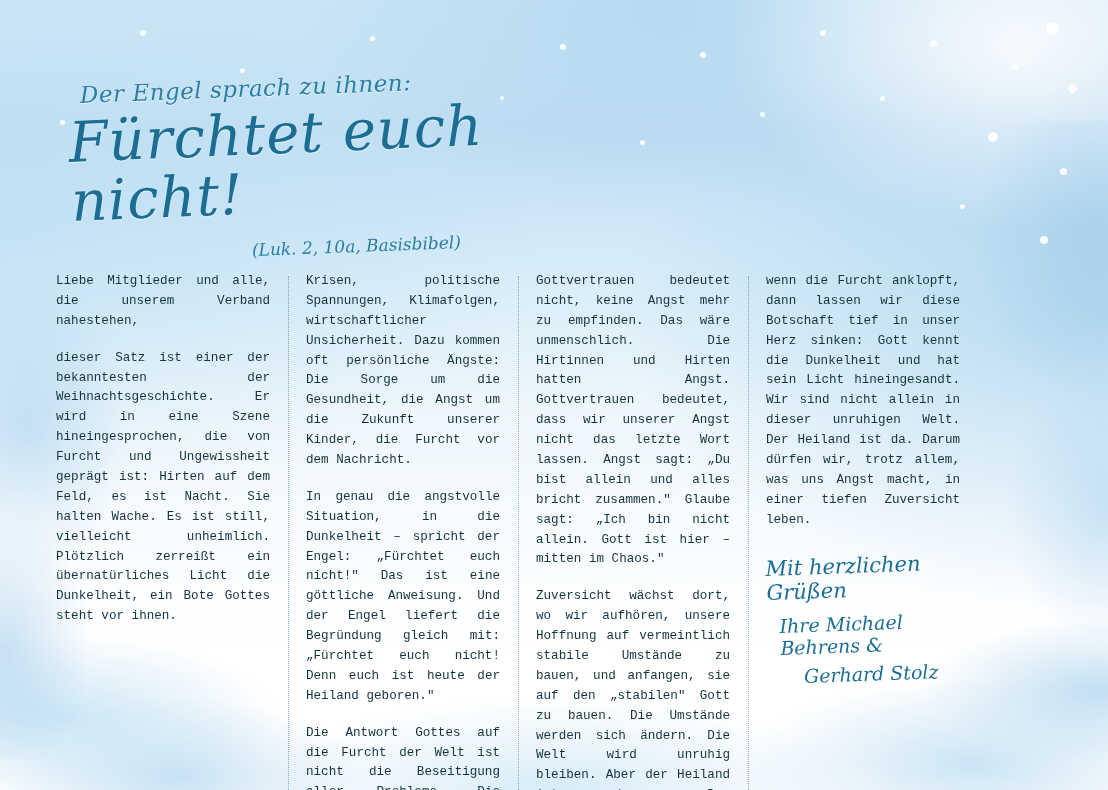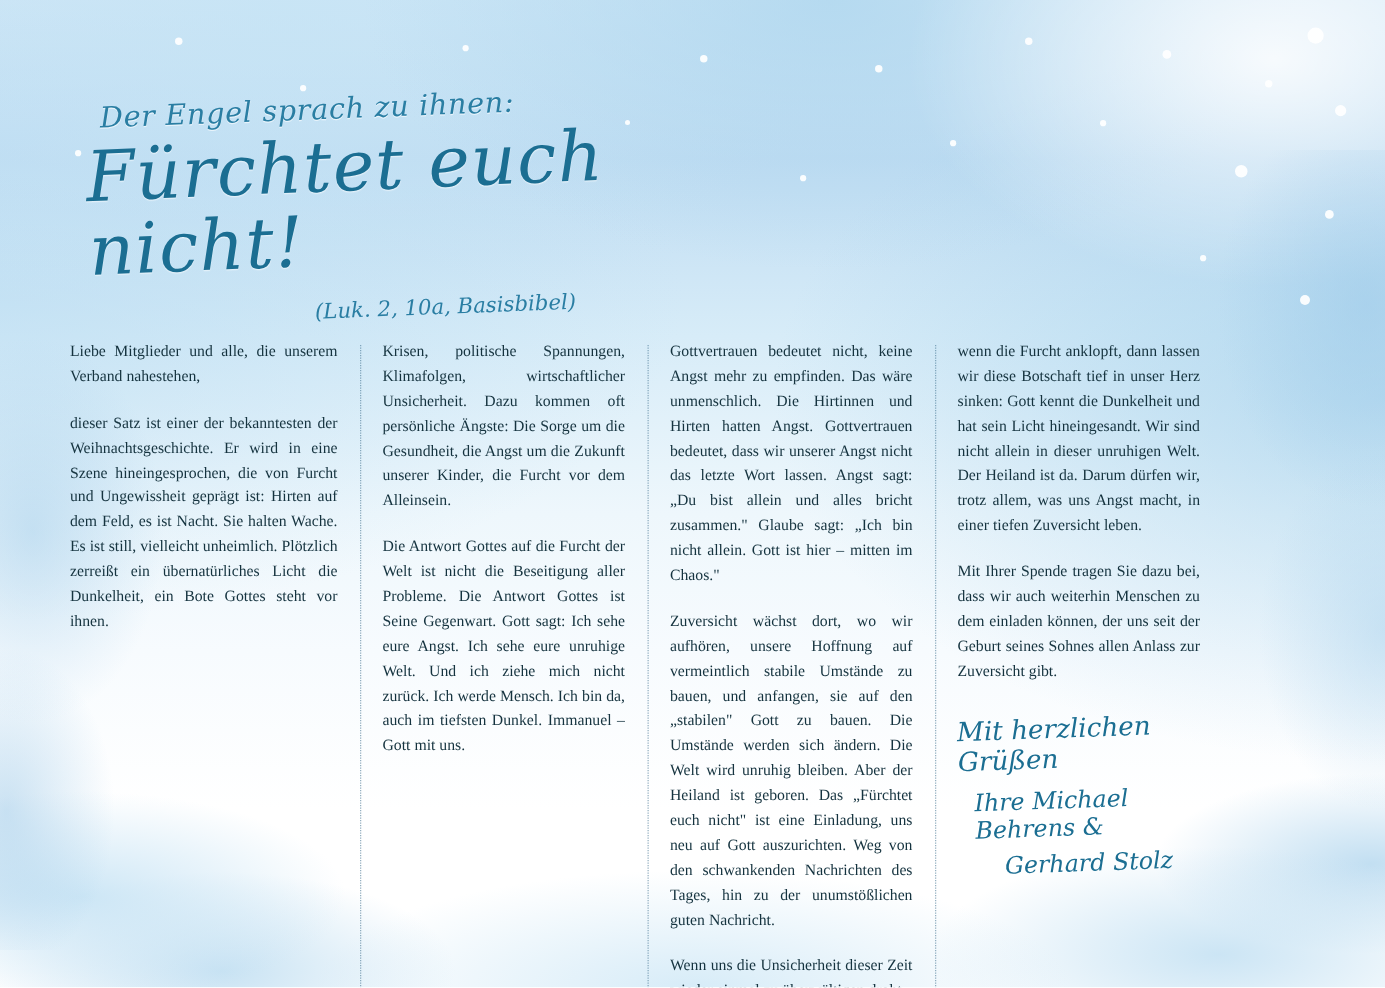--- a/index.html
+++ b/index.html
@@ -128,21 +128,21 @@
   .col.divided::before {
     content: "";
     position: absolute;
     left: 2px;
     top: 4px;
     bottom: 6px;
     border-left: 1px dotted rgba(60,110,140,0.55);
   }
   .col p {
     margin: 0 0 17px 0;
-    font-family: Liberation Serif, serif;
+    font-family: Liberation Mono, monospace;
     font-size: 12.6px;
     line-height: 1.58;
     color: #15333f;
     text-align: justify;
     hyphens: auto;
   }
   .col p:last-child { margin-bottom: 0; }
 
   
   .signature {
@@ -208,33 +208,33 @@
   </div>
 
   <div class="columns">
 
     <div class="col">
       <p>Liebe Mitglieder und alle, die unserem Verband nahestehen,</p>
       <p>dieser Satz ist einer der bekanntesten der Weihnachtsgeschichte. Er wird in eine Szene hineingesprochen, die von Furcht und Ungewissheit geprägt ist: Hirten auf dem Feld, es ist Nacht. Sie halten Wache. Es ist still, vielleicht unheimlich. Plötzlich zerreißt ein übernatürliches Licht die Dunkelheit, ein Bote Gottes steht vor ihnen.</p>
     </div>
 
     <div class="col divided">
-      <p>Krisen, politische Spannungen, Klimafolgen, wirtschaftlicher Unsicherheit. Dazu kommen oft persönliche Ängste: Die Sorge um die Gesundheit, die Angst um die Zukunft unserer Kinder, die Furcht vor dem Alleinsein.</p>
+      <p>Krisen, politische Spannungen, Klimafolgen, wirtschaftlicher Unsicherheit. Dazu kommen oft persönliche Ängste: Die Sorge um die Gesundheit, die Angst um die Zukunft unserer Kinder, die Furcht vor dem Nachricht.</p>
+      <p>In genau die angstvolle Situation, in die Dunkelheit – spricht der Engel: „Fürchtet euch nicht!" Das ist eine göttliche Anweisung. Und der Engel liefert die Begründung gleich mit: „Fürchtet euch nicht! Denn euch ist heute der Heiland geboren."</p>
       <p>Die Antwort Gottes auf die Furcht der Welt ist nicht die Beseitigung aller Probleme. Die Antwort Gottes ist Seine Gegenwart. Gott sagt: Ich sehe eure Angst. Ich sehe eure unruhige Welt. Und ich ziehe mich nicht zurück. Ich werde Mensch. Ich bin da, auch im tiefsten Dunkel. Immanuel – Gott mit uns.</p>
     </div>
 
     <div class="col divided">
       <p>Gottvertrauen bedeutet nicht, keine Angst mehr zu empfinden. Das wäre unmenschlich. Die Hirtinnen und Hirten hatten Angst. Gottvertrauen bedeutet, dass wir unserer Angst nicht das letzte Wort lassen. Angst sagt: „Du bist allein und alles bricht zusammen." Glaube sagt: „Ich bin nicht allein. Gott ist hier – mitten im Chaos."</p>
       <p>Zuversicht wächst dort, wo wir aufhören, unsere Hoffnung auf vermeintlich stabile Umstände zu bauen, und anfangen, sie auf den „stabilen" Gott zu bauen. Die Umstände werden sich ändern. Die Welt wird unruhig bleiben. Aber der Heiland ist geboren. Das „Fürchtet euch nicht" ist eine Einladung, uns neu auf Gott auszurichten. Weg von den schwankenden Nachrichten des Tages, hin zu der unumstößlichen guten Nachricht.</p>
       <p>Wenn uns die Unsicherheit dieser Zeit wieder einmal zu überwältigen droht,</p>
     </div>
 
     <div class="col divided">
       <p>wenn die Furcht anklopft, dann lassen wir diese Botschaft tief in unser Herz sinken: Gott kennt die Dunkelheit und hat sein Licht hineingesandt. Wir sind nicht allein in dieser unruhigen Welt. Der Heiland ist da. Darum dürfen wir, trotz allem, was uns Angst macht, in einer tiefen Zuversicht leben.</p>
-      <p>Mit Ihrer Spende tragen Sie dazu bei, dass wir auch weiterhin Menschen zu dem einladen können, der uns seit der Geburt seines Sohnes allen Anlass zur Zuversicht gibt.</p>
       <div class="signature">
         <div class="sig-greeting">Mit herzlichen Grüßen</div>
         <div class="sig-name1">Ihre Michael Behrens &amp;</div>
         <div class="sig-name2">Gerhard Stolz</div>
       </div>
     </div>
 
   </div>
 </div>
 

